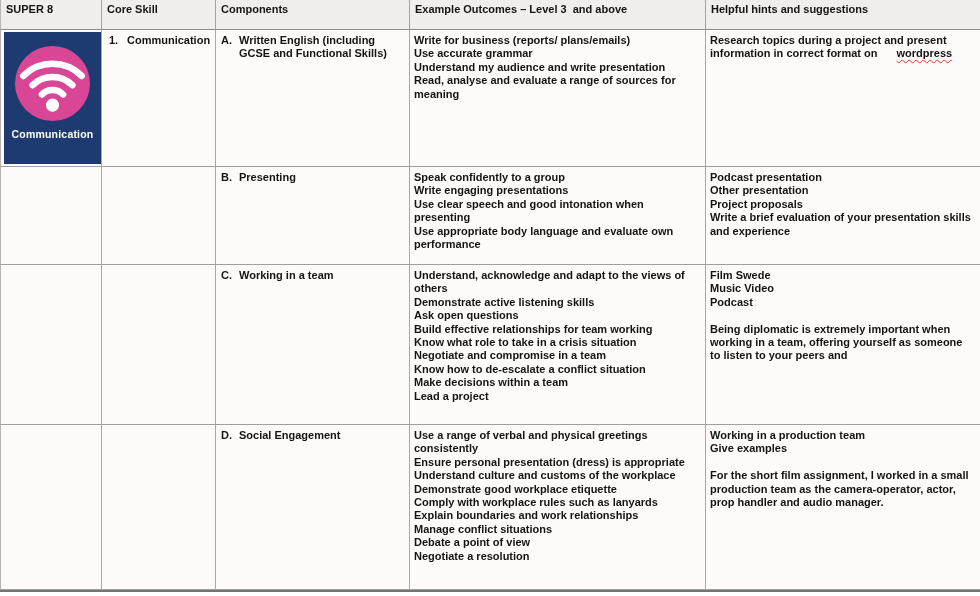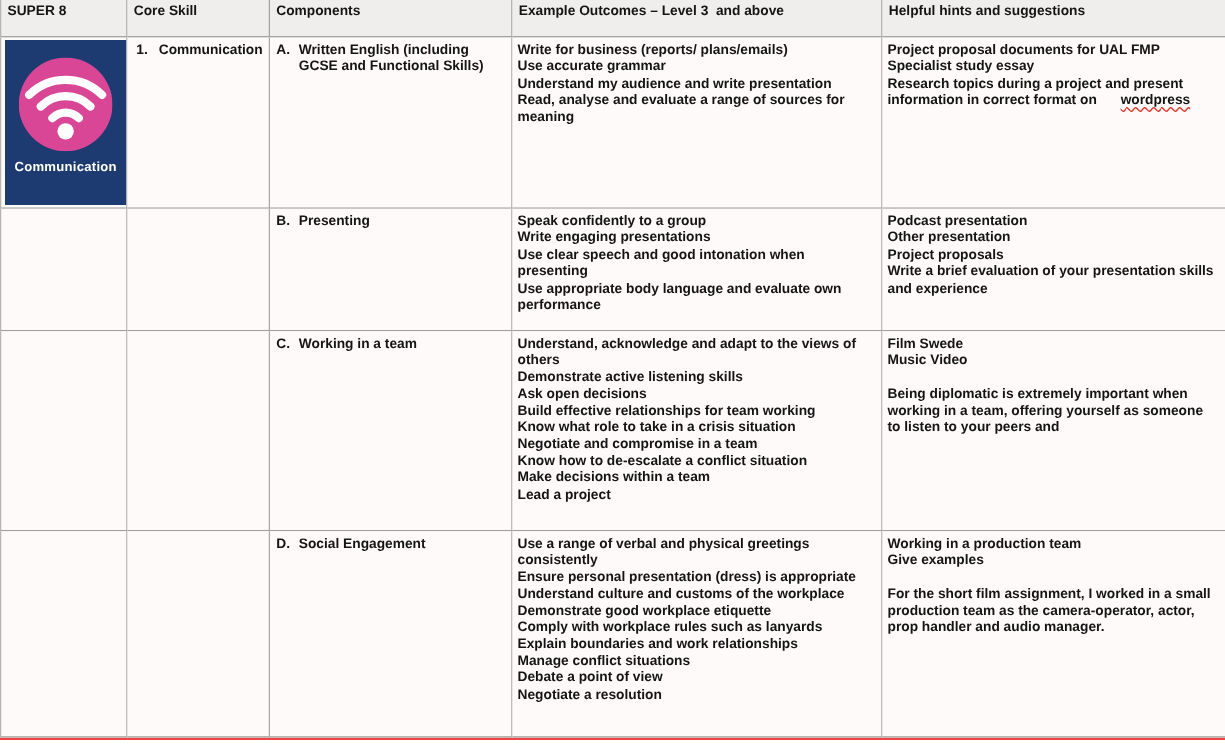--- a/index.html
+++ b/index.html
@@ -9,21 +9,21 @@
     color: #141414;
     width: 980px; height: 596px;
     overflow: hidden;
   }
   .page { width: 980px; height: 596px; position: relative; background: #ffffff; }
   .grid {
     display: grid;
     grid-template-columns: 102px 114px 194px 296px 274px;
     grid-template-rows: 30px 137px 98px 160px 165px;
     width: 980px;
-    border-bottom: 2px solid #ef4444;
+    border-bottom: 2px solid #737373;
   }
   .hcell, .cell { box-sizing: border-box; overflow: hidden; }
   .hcell {
     background: #f0eeec;
     border-right: 1px solid #a3a3a3;
     border-bottom: 1px solid #8a8a8a;
     padding: 3px 4px 0 5px;
     font-size: 11px;
     line-height: 13px;
     white-space: pre-wrap;
@@ -109,24 +109,20 @@
     </div>
     <div class="cell">
       <div>
           <div class="line">Write for business (reports/ plans/emails)</div>
           <div class="line">Use accurate grammar</div>
           <div class="line">Understand my audience and write presentation</div>
           <div class="line">Read, analyse and evaluate a range of sources for meaning</div>
         </div>
     </div>
     <div class="cell hints-cell" style="border-right:none">
-      <div>
-          <div class="line">Project proposal documents for UAL FMP</div>
-          <div class="line">Specialist study essay</div>
-        </div>
       <div class="line"><span>Research topics during a project and present information in correct format on </span><span class="squiggle" style="text-decoration-color: rgb(224, 57, 46);">wordpress</span></div>
     </div>
 
     <div class="cell first-col"></div>
     <div class="cell"></div>
     <div class="cell comp-cell">
       <div class="hang">
         <span class="letter">B.</span>
         <span class="txt">Presenting</span>
       </div>
@@ -153,33 +149,34 @@
     <div class="cell comp-cell">
       <div class="hang">
         <span class="letter">C.</span>
         <span class="txt">Working in a team</span>
       </div>
     </div>
     <div class="cell">
       <div>
           <div class="line">Understand, acknowledge and adapt to the views of others</div>
           <div class="line">Demonstrate active listening skills</div>
-          <div class="line">Ask open decisions</div>
+          <div class="line">Ask open questions</div>
           <div class="line">Build effective relationships for team working</div>
           <div class="line">Know what role to take in a crisis situation</div>
           <div class="line">Negotiate and compromise in a team</div>
           <div class="line">Know how to de-escalate a conflict situation</div>
           <div class="line">Make decisions within a team</div>
           <div class="line">Lead a project</div>
         </div>
     </div>
     <div class="cell hints-cell" style="border-right:none">
       <div>
           <div class="line">Film Swede</div>
           <div class="line">Music Video</div>
+          <div class="line">Podcast</div>
           <div class="line"></div>
           <div class="line">Being diplomatic is extremely important when working in a team, offering yourself as someone to listen to your peers and</div>
         </div>
     </div>
 
     <div class="cell first-col"></div>
     <div class="cell"></div>
     <div class="cell comp-cell">
       <div class="hang">
         <span class="letter">D.</span>

